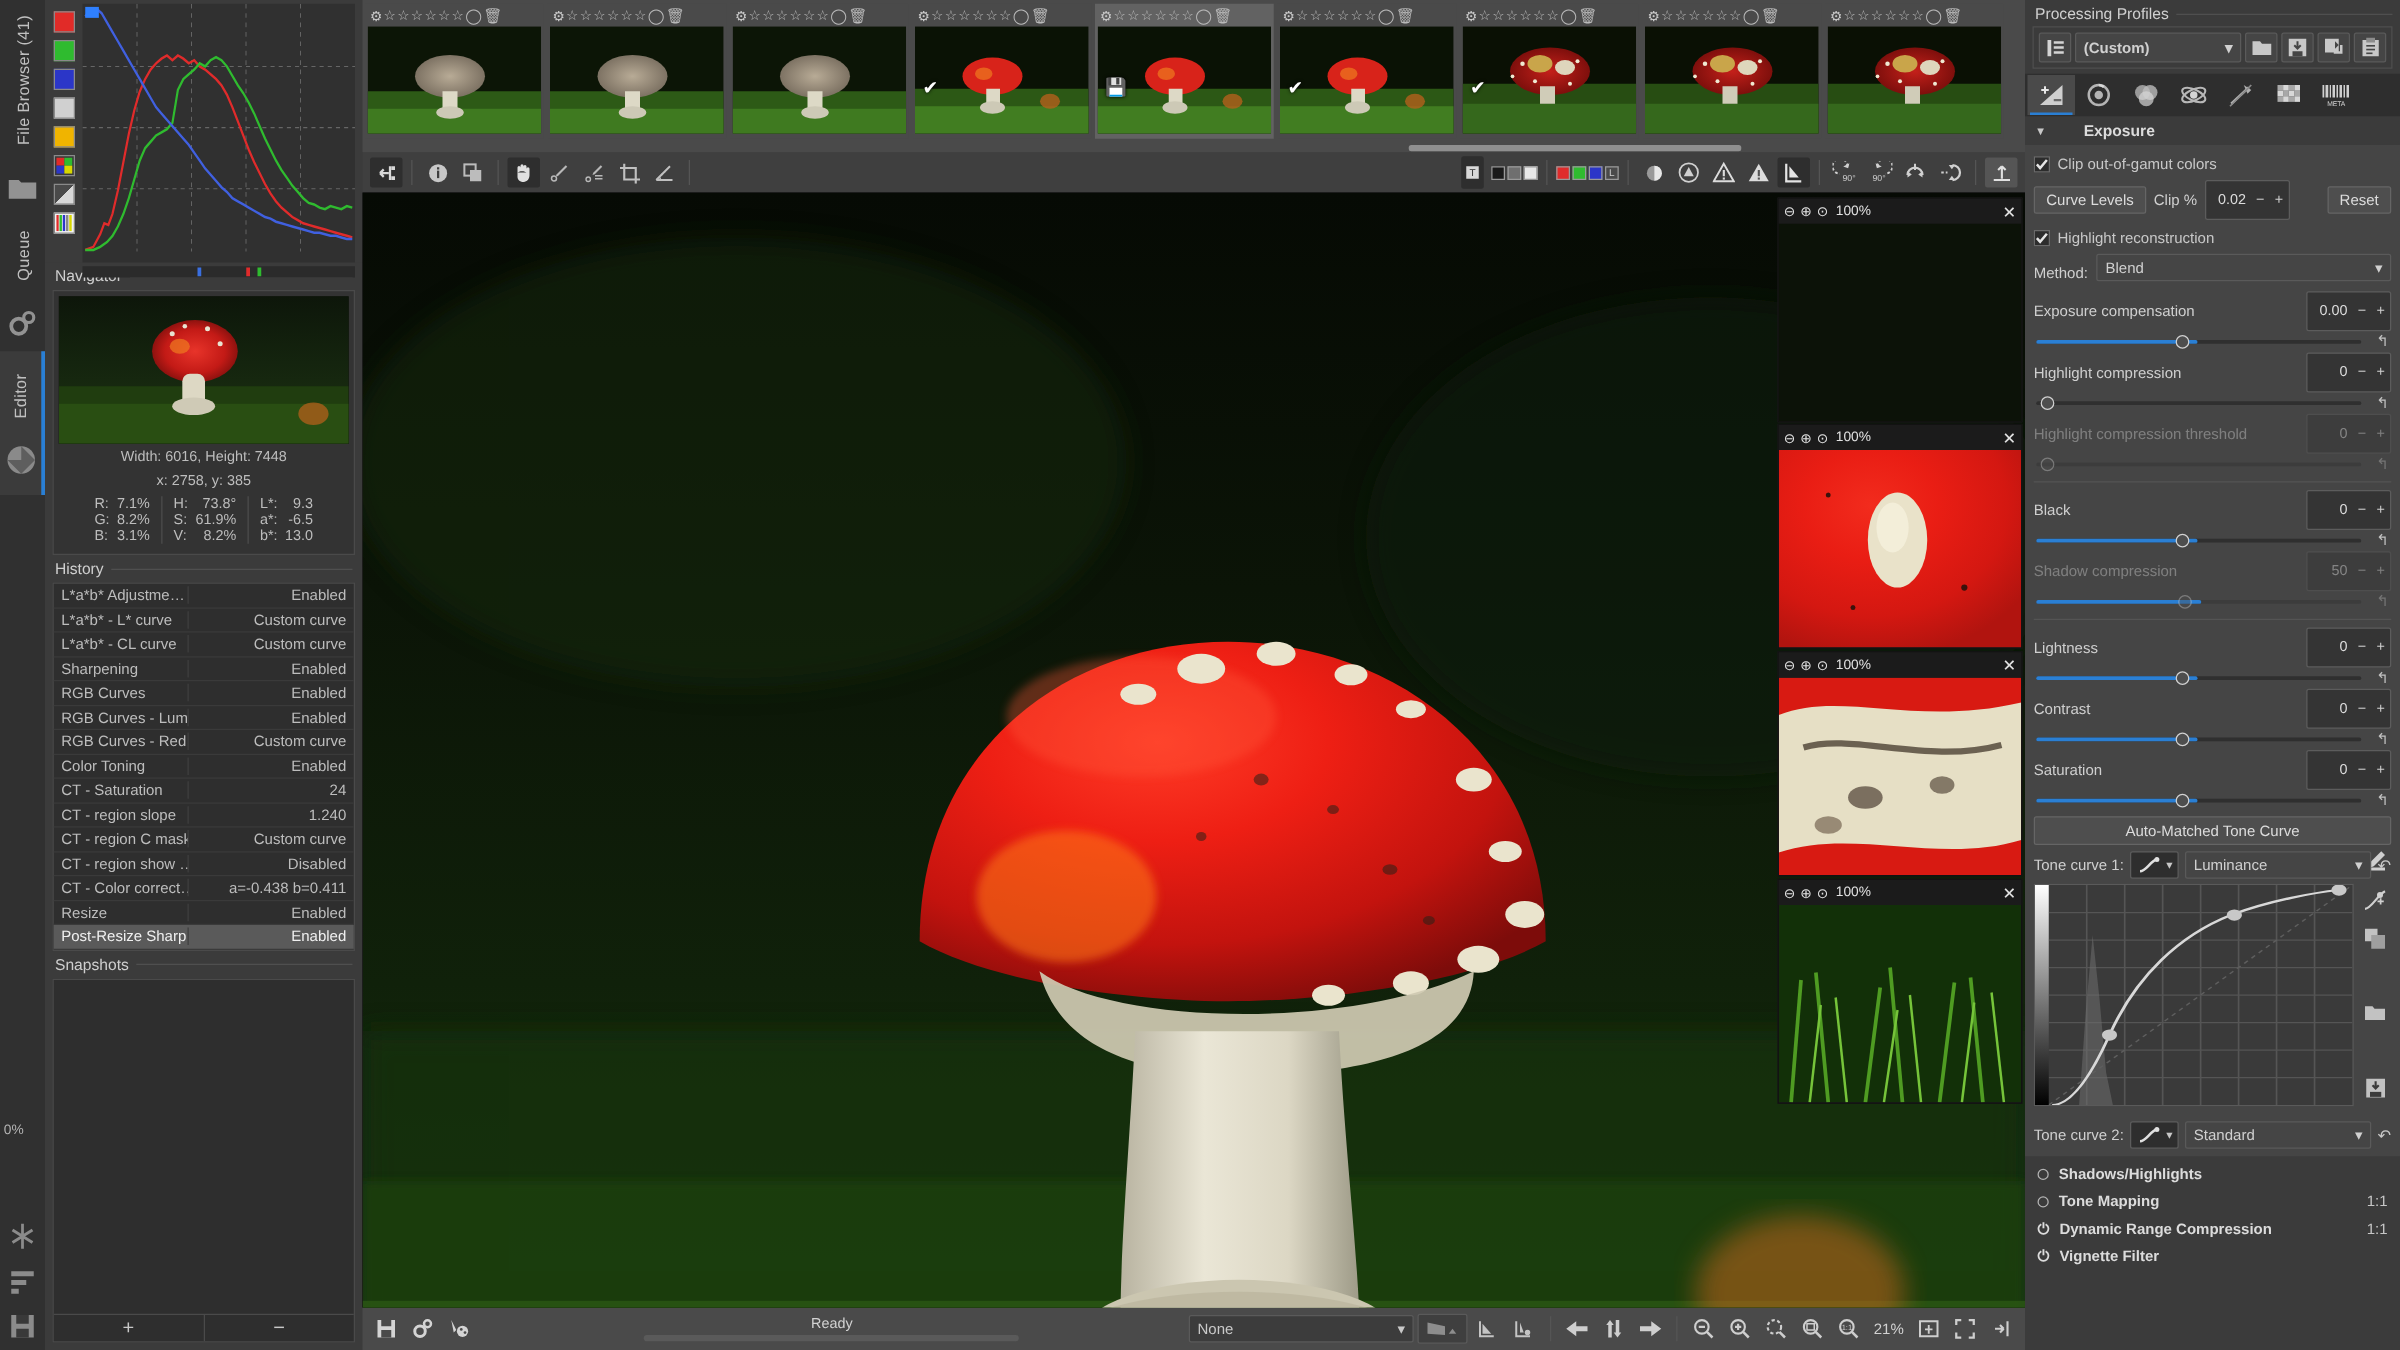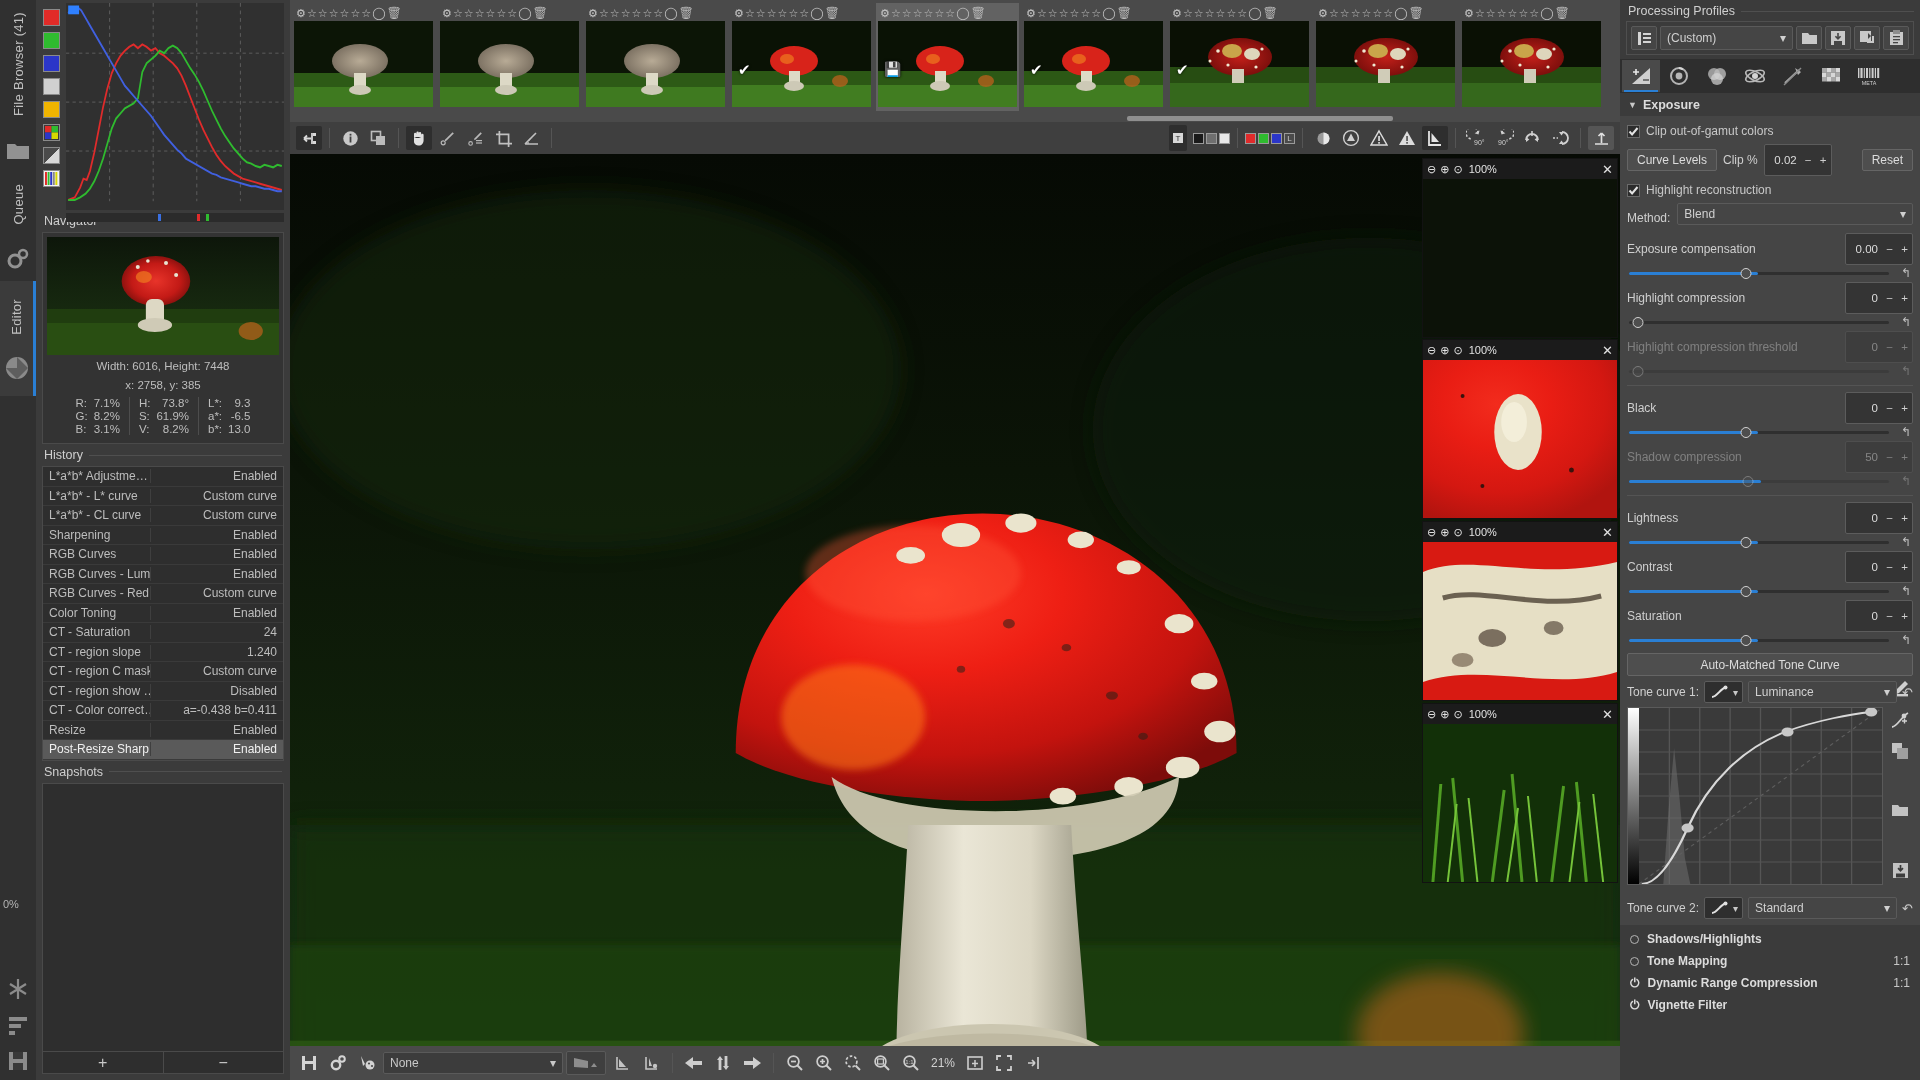--- a/index.html
+++ b/index.html
@@ -124,38 +124,38 @@
   .selbox { height: 22px; background: #3c3c3c; border: 1px solid #5a5a5a;
     display: flex; align-items: center; padding: 0 6px; color: #c9c9c9;
     font-size: 12px; border-radius: 2px; }
   .zoomlbl { font-size: 12px; color: #d2d2d2; padding: 0 4px; min-width: 30px; }
 
   
   .rightpanel { width: 300px; flex: 0 0 300px; background: #3b3b3b;
     display: flex; flex-direction: column; overflow: hidden; }
   .pp-sect { padding: 2px 6px 4px 6px; }
   .pp-frame { border: 1px solid #4f4f4f; border-radius: 0; padding: 4px;
-    display: flex; align-items: center; gap: 3px; }
+    display: flex; align-items: center; gap: 3px; font-weight: bold; }
   .btnico { width: 26px; height: 24px; background: #454545; border: 1px solid #5a5a5a;
     border-radius: 2px; display: flex; align-items: center; justify-content: center; }
   .combo { flex: 1; height: 24px; background: #454545; border: 1px solid #5a5a5a;
     border-radius: 2px; display: flex; align-items: center; padding: 0 6px;
     font-size: 12px; color: #d0d0d0; position: relative; }
   .combo .caret { margin-left: auto; }
 
   .tooltabs { height: 34px; background: #2e2e2e; display: flex; align-items: center;
     padding: 0 2px; }
   .tt { width: 38px; height: 32px; display: flex; align-items: center;
     justify-content: center; position: relative; }
   .tt.on { background: #4a4a4a; }
   .tt.on::after { content: ""; position: absolute; left: 2px; right: 2px;
     bottom: 0; height: 2px; background: #2a7fd4; }
 
   .exphead { display: flex; align-items: center; gap: 6px; padding: 5px 8px 4px; }
-  .exphead .t { font-weight: bold; font-size: 12.5px; color: #dcdcdc; }
+  .exphead .t { font-weight: bold; font-size: 12.5px; color: #dcdcdc; margin-left: 24px; }
 
   .ctrls { background: #454545; padding: 5px 7px 7px 7px; }
   .ck { display: flex; align-items: center; gap: 6px; margin: 3px 0 6px 0; font-size: 12px; }
   .ckbox { width: 13px; height: 13px; background: #2c2c2c; border: 1px solid #6a6a6a;
     display: flex; align-items: center; justify-content: center; }
   .btnrow { display: flex; align-items: center; gap: 6px; margin-bottom: 7px; }
   .btn { height: 22px; background: #4e4e4e; border: 1px solid #656565; border-radius: 2px;
     display: flex; align-items: center; justify-content: center; padding: 0 9px;
     font-size: 12px; color: #dcdcdc; }
   .spin { height: 32px; background: #343434; border: 1px solid #5c5c5c; border-radius: 2px;
@@ -1053,20 +1053,24 @@
           </svg>
       </div>
       <div class="tbbtn">
         <svg width="18" height="18" viewBox="0 0 18 18">
             <path d="M3 2l4 8-2 2z" fill="#d4d4d4"></path>
             <circle cx="12" cy="11" r="4.5" fill="#d4d4d4"></circle>
             <circle cx="11" cy="9.5" r="1.1" fill="#4a4a4a"></circle>
             <circle cx="14" cy="12" r="1.1" fill="#4a4a4a"></circle>
           </svg>
       </div>
+      <div class="status">
+        <div class="txt">Ready</div>
+        <div class="pbar"></div>
+      </div>
       <div class="selbox" style="width:180px">
         <span>None</span>
         <span style="margin-left:auto">▾</span>
       </div>
       <div class="tbbtn" style="width:40px;background:#3f3f3f;border:1px solid #5a5a5a">
         <svg width="28" height="16" viewBox="0 0 28 16">
             <path d="M2 3 L16 6 L16 13 L2 12Z" fill="#8d8d8d"></path>
             <path d="M22 8l3 4h-6z" fill="#8d8d8d"></path>
           </svg>
       </div>

